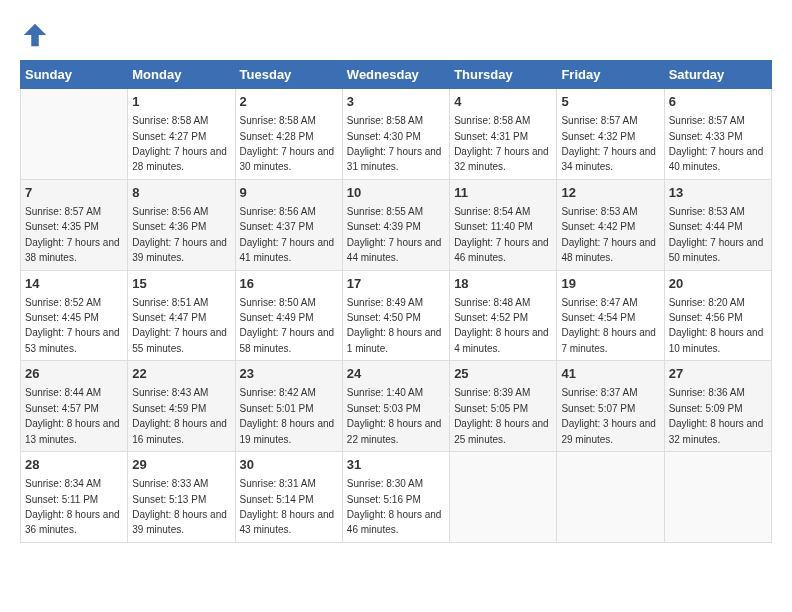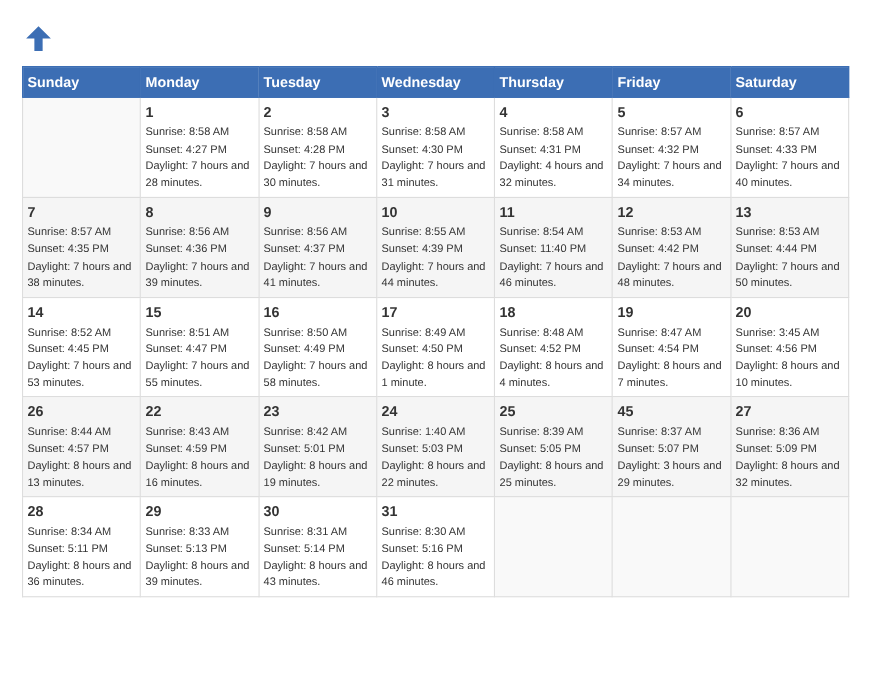--- a/index.html
+++ b/index.html
@@ -137,21 +137,21 @@
         <span class="day-info">Sunrise: 8:58 AM</span><br>
         <span class="day-info">Sunset: 4:28 PM</span><br>
         <span class="day-info">Daylight: 7 hours and 30 minutes.</span></td>
         <td><span class="day-number">3</span>
         <span class="day-info">Sunrise: 8:58 AM</span><br>
         <span class="day-info">Sunset: 4:30 PM</span><br>
         <span class="day-info">Daylight: 7 hours and 31 minutes.</span></td>
         <td><span class="day-number">4</span>
         <span class="day-info">Sunrise: 8:58 AM</span><br>
         <span class="day-info">Sunset: 4:31 PM</span><br>
-        <span class="day-info">Daylight: 4 hours and 32 minutes.</span></td>
+        <span class="day-info">Daylight: 7 hours and 32 minutes.</span></td>
         <td><span class="day-number">5</span>
         <span class="day-info">Sunrise: 8:57 AM</span><br>
         <span class="day-info">Sunset: 4:32 PM</span><br>
         <span class="day-info">Daylight: 7 hours and 34 minutes.</span></td>
         <td><span class="day-number">6</span>
         <span class="day-info">Sunrise: 8:57 AM</span><br>
         <span class="day-info">Sunset: 4:33 PM</span><br>
         <span class="day-info">Daylight: 7 hours and 40 minutes.</span></td>
       </tr>
       <tr class="row-shade">
@@ -203,21 +203,21 @@
         <span class="day-info">Daylight: 8 hours and 1 minute.</span></td>
         <td><span class="day-number">18</span>
         <span class="day-info">Sunrise: 8:48 AM</span><br>
         <span class="day-info">Sunset: 4:52 PM</span><br>
         <span class="day-info">Daylight: 8 hours and 4 minutes.</span></td>
         <td><span class="day-number">19</span>
         <span class="day-info">Sunrise: 8:47 AM</span><br>
         <span class="day-info">Sunset: 4:54 PM</span><br>
         <span class="day-info">Daylight: 8 hours and 7 minutes.</span></td>
         <td><span class="day-number">20</span>
-        <span class="day-info">Sunrise: 3:45 AM</span><br>
+        <span class="day-info">Sunrise: 8:20 AM</span><br>
         <span class="day-info">Sunset: 4:56 PM</span><br>
         <span class="day-info">Daylight: 8 hours and 10 minutes.</span></td>
       </tr>
       <tr class="row-shade">
         <td><span class="day-number">26</span>
         <span class="day-info">Sunrise: 8:44 AM</span><br>
         <span class="day-info">Sunset: 4:57 PM</span><br>
         <span class="day-info">Daylight: 8 hours and 13 minutes.</span></td>
         <td><span class="day-number">22</span>
         <span class="day-info">Sunrise: 8:43 AM</span><br>
@@ -228,21 +228,21 @@
         <span class="day-info">Sunset: 5:01 PM</span><br>
         <span class="day-info">Daylight: 8 hours and 19 minutes.</span></td>
         <td><span class="day-number">24</span>
         <span class="day-info">Sunrise: 1:40 AM</span><br>
         <span class="day-info">Sunset: 5:03 PM</span><br>
         <span class="day-info">Daylight: 8 hours and 22 minutes.</span></td>
         <td><span class="day-number">25</span>
         <span class="day-info">Sunrise: 8:39 AM</span><br>
         <span class="day-info">Sunset: 5:05 PM</span><br>
         <span class="day-info">Daylight: 8 hours and 25 minutes.</span></td>
-        <td><span class="day-number">45</span>
+        <td><span class="day-number">41</span>
         <span class="day-info">Sunrise: 8:37 AM</span><br>
         <span class="day-info">Sunset: 5:07 PM</span><br>
         <span class="day-info">Daylight: 3 hours and 29 minutes.</span></td>
         <td><span class="day-number">27</span>
         <span class="day-info">Sunrise: 8:36 AM</span><br>
         <span class="day-info">Sunset: 5:09 PM</span><br>
         <span class="day-info">Daylight: 8 hours and 32 minutes.</span></td>
       </tr>
       <tr class="row-white">
         <td><span class="day-number">28</span>

